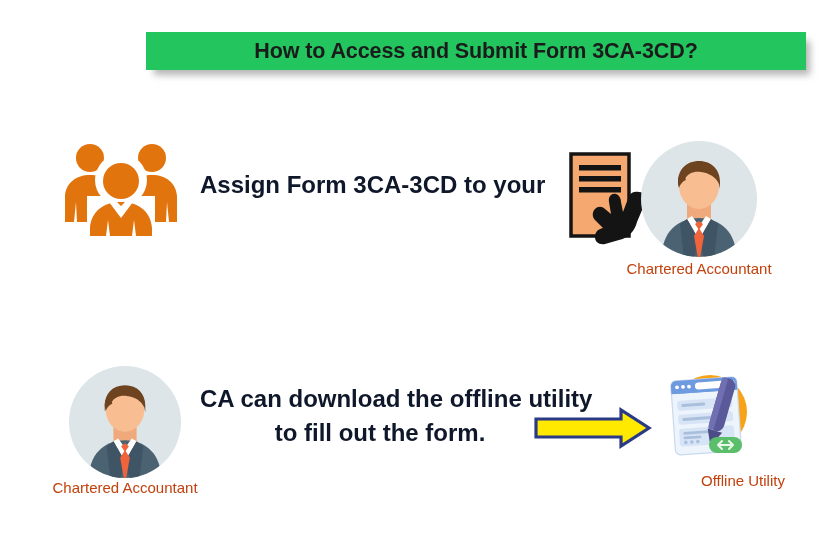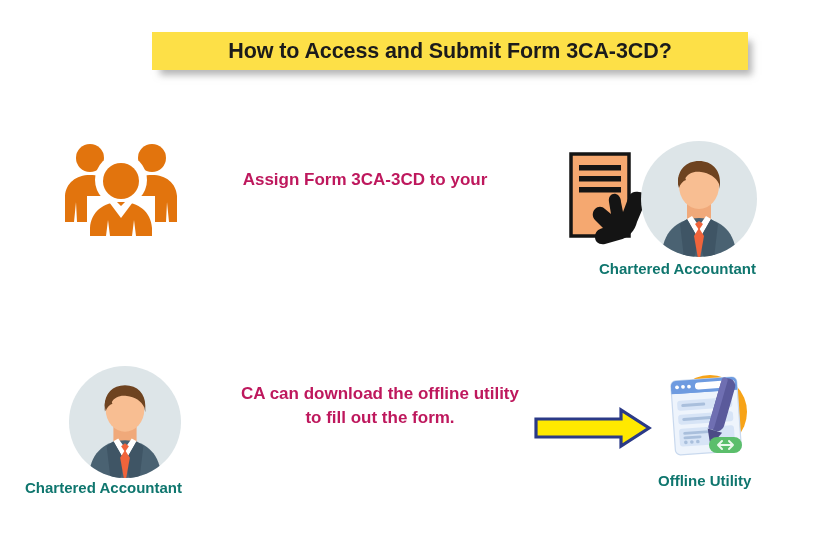--- a/index.html
+++ b/index.html
@@ -12,53 +12,54 @@
     height: 538px;
     position: relative;
     overflow: hidden;
     font-family: "Liberation Sans", sans-serif;
     -webkit-font-smoothing: antialiased;
   }
 
   
   .title-banner {
     position: absolute;
-    left: 152px;
+    left: 146px;
     top: 32px;
-    width: 596px;
+    width: 660px;
     height: 38px;
-    background: #fde047;
+    background: #22c55e;
     box-shadow: 6px 7px 7px -2px rgba(120,120,120,0.55);
     display: flex;
     align-items: center;
     justify-content: center;
   }
   .title-text {
     font-size: 21.5px;
     font-weight: bold;
     color: #1b1b1b;
     letter-spacing: -0.1px;
     white-space: nowrap;
   }
 
   .body-text {
     position: absolute;
     text-align: center;
-    font-size: 17px;
+    font-size: 24px;
     font-weight: bold;
-    color: #be185d;
+    color: #0f172a;
     line-height: 1.42;
     white-space: nowrap;
   }
 
   .caption {
     position: absolute;
+    text-align: center;
     font-size: 15px;
-    font-weight: bold;
-    color: #0f766e;
+    font-weight: normal;
+    color: #c2410c;
     white-space: nowrap;
   }
 
   
   .people-icon { position: absolute; left: 60px; top: 136px; width: 122px; height: 100px; }
 
   
   .avatar-wrap { position: absolute; }
 
   

